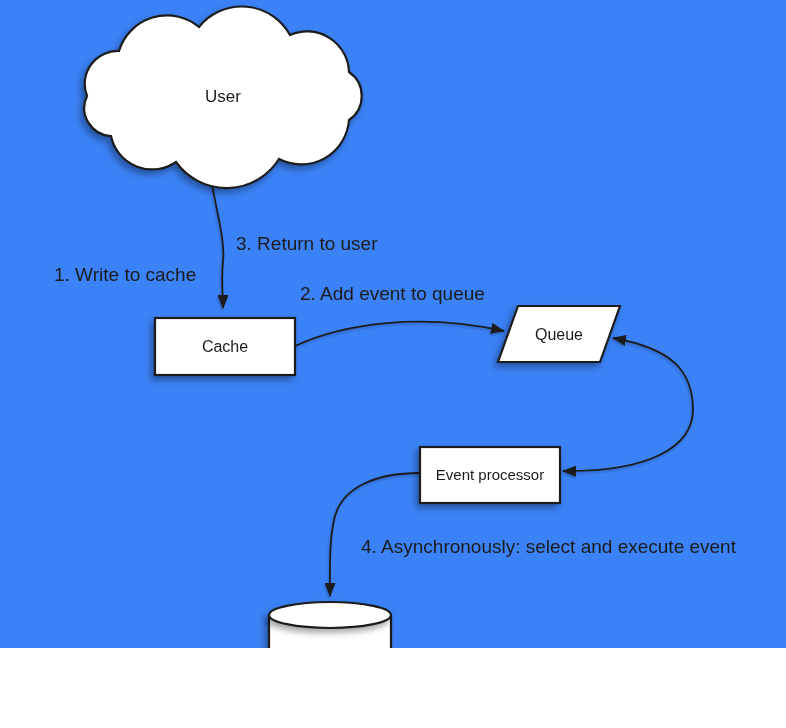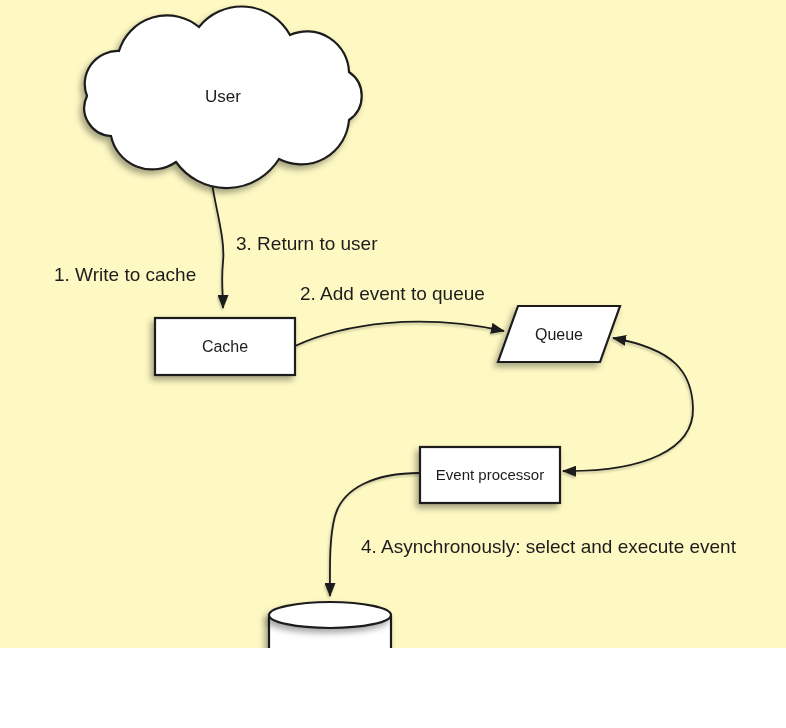--- a/index.html
+++ b/index.html
@@ -1,20 +1,20 @@
 <!DOCTYPE html>
 <html><head>
 <meta charset="utf-8">
 <style>
   html, body { margin: 0; padding: 0; background: #ffffff; }
   .stage {
     position: relative;
     width: 786px;
     height: 648px;
-    background: #fef9c3;
+    background: #3b82f6;
     font-family: "Liberation Sans", sans-serif;
     overflow: hidden;
   }
   svg { display: block; }
   .shape {
     fill: #ffffff;
     stroke: #1c1c1c;
     stroke-width: 2.2;
     filter: drop-shadow(-3px 4px 3px rgba(0,0,0,0.35));
   }

